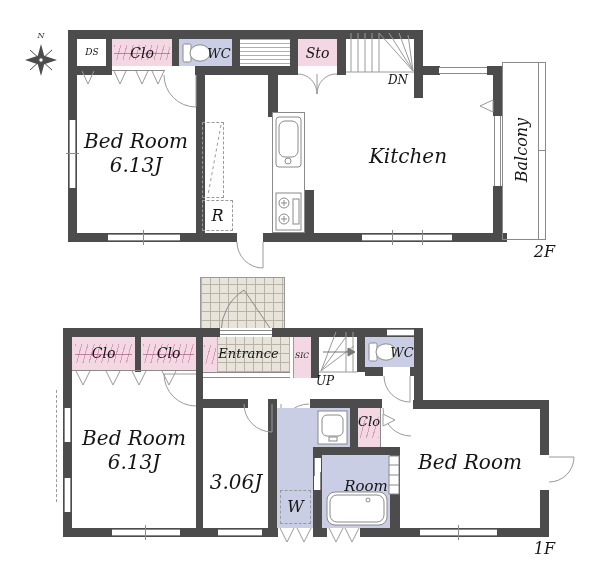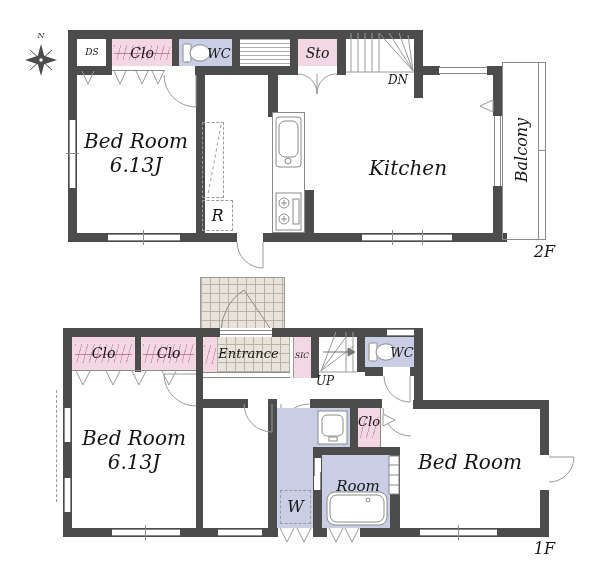--- a/index.html
+++ b/index.html
@@ -140,21 +140,21 @@
       <circle class="fixture" cx="9" cy="27" r="5"></circle>
     <line x1="6" y1="11" x2="12" y2="11" stroke="#8a8a8a"></line>
       <line x1="9" y1="8" x2="9" y2="14" stroke="#8a8a8a"></line>
     <line x1="6" y1="27" x2="12" y2="27" stroke="#8a8a8a"></line>
       <line x1="9" y1="24" x2="9" y2="30" stroke="#8a8a8a"></line>
     <rect class="fixture" x="18" y="7" width="6" height="25"></rect>
   </svg>
 
   <div class="lbl" style="left:60px;top:129px;width:152px;height:24px;font-size:20px;">Bed Room</div>
   <div class="lbl" style="left:60px;top:153px;width:152px;height:24px;font-size:20px;">6.13J</div>
-  <div class="lbl" style="left:318px;top:156px;width:180px;height:23px;font-size:20px;">Kitchen</div>
+  <div class="lbl" style="left:318px;top:144px;width:180px;height:23px;font-size:20px;">Kitchen</div>
 
   <div class="abs" style="left:502px;top:62px;width:44px;height:178px;border:1px solid #8a8a8a;box-sizing:border-box;"></div>
   <div class="thinline" style="left:538px;top:62px;width:1px;height:178px;"></div>
   <div class="thinline" style="left:538px;top:150px;width:8px;height:1px;"></div>
   <div class="lbl" style="left:462px;top:140px;width:120px;height:20px;font-size:16px;transform:rotate(-90deg);">Balcony</div>
   <div class="lbl" style="left:505px;top:243px;width:50px;height:18px;font-size:16px;justify-content:flex-end;">2F</div>
 
   <div class="abs tile" style="left:200px;top:277px;width:85px;height:54px;border:1px solid #9a9a9a;box-sizing:border-box;"></div>
   <svg style="left:216px;top:277px;" width="60" height="56" viewBox="0 0 60 56">
     <line x1="56" y1="54" x2="28" y2="13" stroke="#8a8a8a"></line>
@@ -287,31 +287,32 @@
     <rect class="fixture" x="12" y="27" width="8" height="4"></rect>
   </svg>
   <div class="dash" style="left:280px;top:490px;width:31px;height:34px;"></div>
   <div class="lbl" style="left:280px;top:495px;width:31px;height:24px;font-size:16px;">W</div>
   <div class="abs pink" style="left:358px;top:408px;width:22px;height:39px;">
     <div class="hatch"></div>
   </div>
   <div class="lbl" style="left:352px;top:412px;width:34px;height:18px;font-size:13px;">Clo</div>
   <div class="thinline" style="left:380px;top:408px;width:1px;height:39px;"></div>
   <div class="abs blue" style="left:322px;top:455px;width:68px;height:73px;"></div>
-  <div class="lbl" style="left:320px;top:476px;width:76px;height:20px;font-size:15px;">Room</div>
+  <div class="lbl" style="left:328px;top:476px;width:76px;height:20px;font-size:15px;">Room</div>
   <svg style="left:326px;top:491px;" width="62" height="35" viewBox="0 0 62 35">
     <rect class="fixture" x="1" y="1" width="60" height="33" rx="8"></rect>
     <rect class="fixture" x="4" y="4" width="54" height="27" rx="7"></rect>
     <circle class="fixture" cx="42" cy="9" r="2"></circle>
   </svg>
   <svg style="left:388px;top:455px;" width="12" height="40" viewBox="0 0 12 40">
     <rect class="fixture" x="1" y="1" width="10" height="38"></rect>
     <line x1="1" y1="10" x2="11" y2="10" stroke="#8a8a8a"></line>
     <line x1="1" y1="20" x2="11" y2="20" stroke="#8a8a8a"></line>
     <line x1="1" y1="30" x2="11" y2="30" stroke="#8a8a8a"></line>
   </svg>
 
   <div class="lbl" style="left:58px;top:426px;width:152px;height:24px;font-size:20px;">Bed Room</div>
   <div class="lbl" style="left:58px;top:450px;width:152px;height:24px;font-size:20px;">6.13J</div>
+  <div class="lbl" style="left:176px;top:470px;width:120px;height:24px;font-size:20px;">3.06J</div>
   <div class="lbl" style="left:394px;top:450px;width:152px;height:24px;font-size:20px;">Bed Room</div>
   <div class="lbl" style="left:505px;top:540px;width:50px;height:18px;font-size:16px;justify-content:flex-end;">1F</div>
 
 </div>
 
 </body></html>

